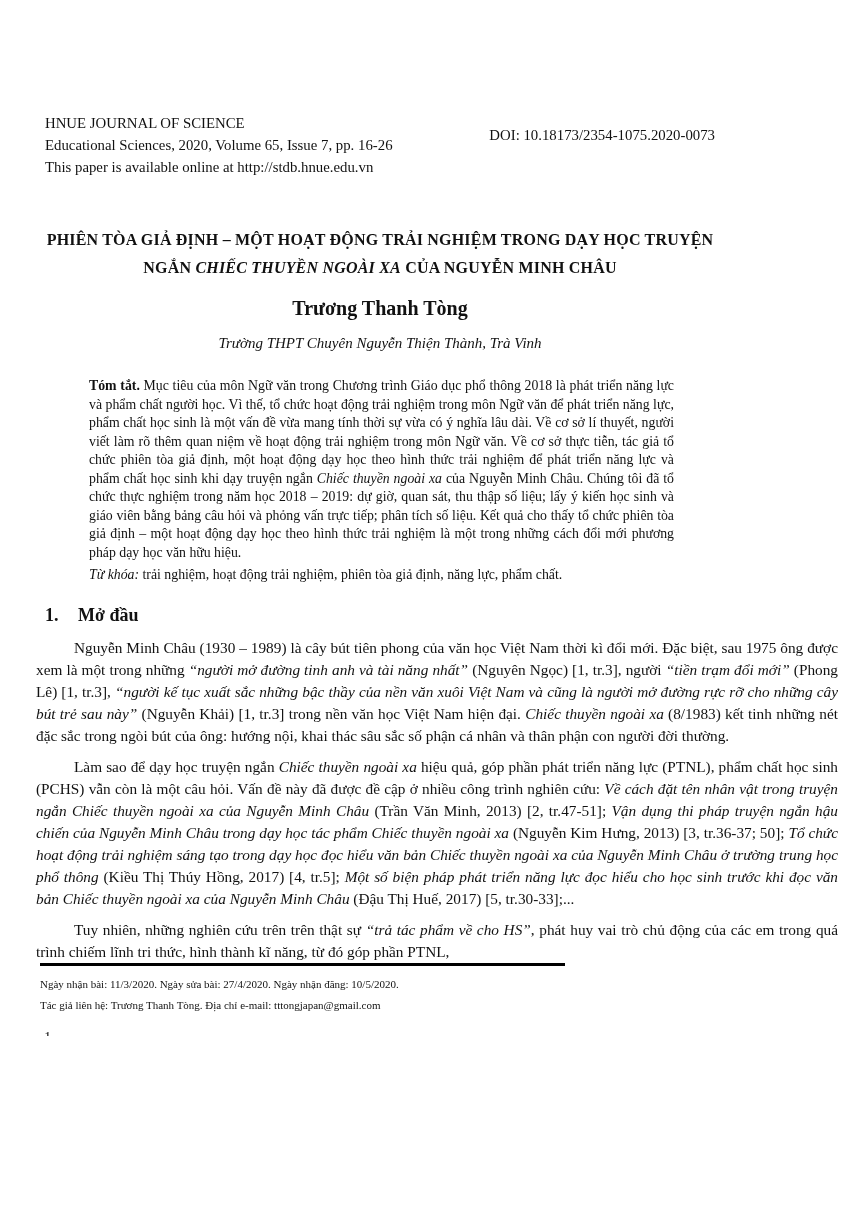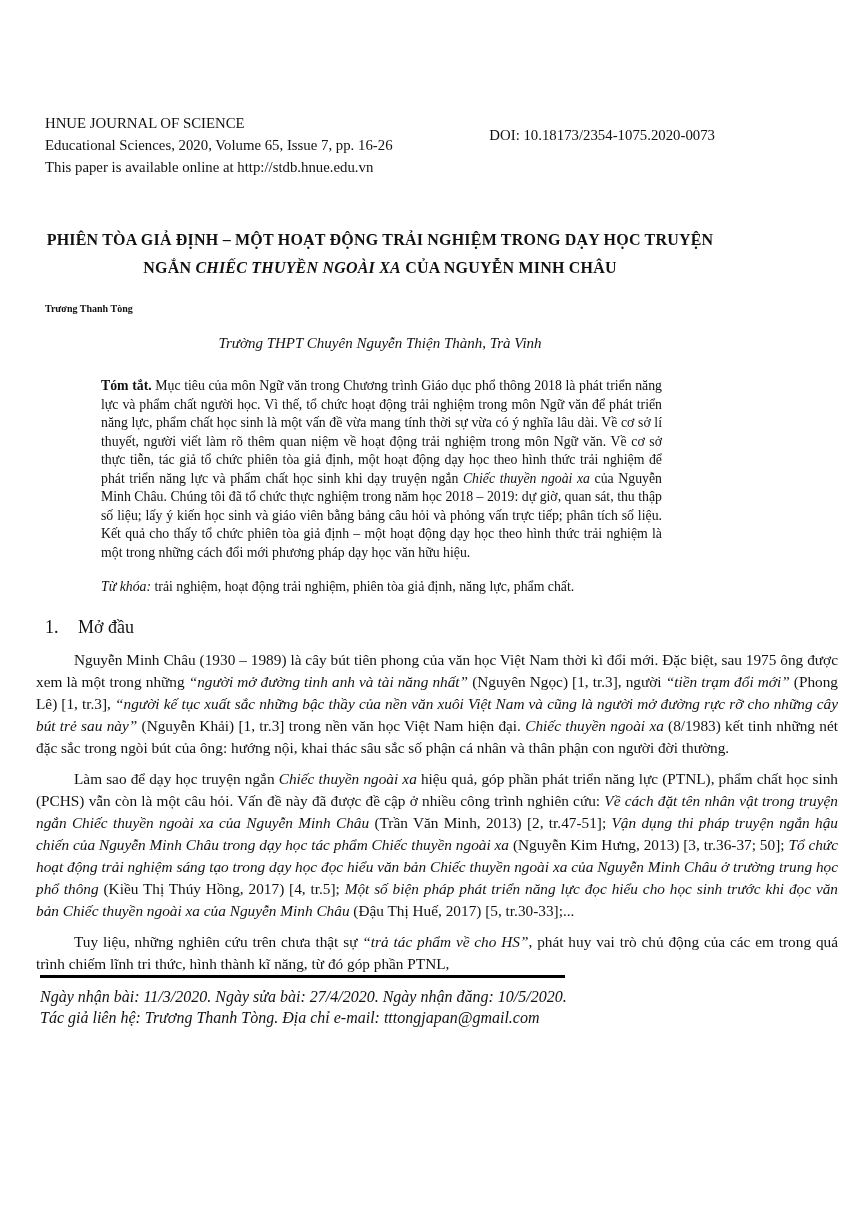--- a/index.html
+++ b/index.html
@@ -28,44 +28,44 @@
   .article-title {
     margin: 48px 138px 0 45px;
     text-align: center;
     font-weight: bold;
     font-size: 16px;
     line-height: 28px;
     letter-spacing: 0.2px;
   }
   .author {
     margin: 16px 138px 0 45px;
-    text-align: left;
+    text-align: center;
     font-weight: bold;
-    font-size: 10px;
+    font-size: 20px;
     line-height: 21px;
   }
   .affiliation {
     margin: 14px 138px 0 45px;
     text-align: center;
     font-style: italic;
     font-size: 15px;
     line-height: 21px;
   }
   
   .abstract {
     margin: 23px 175px 0 85px;
     text-align: justify;
     font-size: 13.8px;
     line-height: 18.5px;
   }
-  .abstract p { margin: 16px; }
+  .abstract p { margin: 4px; }
   
   .sect-heading {
     margin: 18px 15px 0 45px;
-    font-weight: normal;
+    font-weight: bold;
     font-size: 18px;
     line-height: 25px;
   }
   .sect-heading .num { display: inline-block; width: 33px; }
   
   .body p {
     margin: 9px 15px 0 36px;
     text-align: justify;
     text-indent: 38px;
     font-size: 15.3px;
@@ -74,23 +74,22 @@
   .body p:first-child { margin-top: 9px; }
   
   .footnote { margin: 0 0 0 40px; }
   .footnote .rule {
     width: 525px;
     height: 3px;
     background: #000000;
     margin-bottom: 8px;
   }
   .footnote .fline {
-    font-size: 16px;
+    font-size: 11px;
     line-height: 21px;
-    font-style: italic;
   }
   .pagenum {
     margin: 13px 0 0 44px;
     font-size: 14.5px;
   }
 </style>
 </head>
 <body>
 
 <div class="page">
@@ -110,21 +109,21 @@
   <div class="abstract">
     <p><span style="font-weight: bold;">Tóm tắt.</span><span> Mục tiêu của môn Ngữ văn trong Chương trình Giáo dục phổ thông 2018 là phát triển năng lực và phẩm chất người học. Vì thế, tổ chức hoạt động trải nghiệm trong môn Ngữ văn để phát triển năng lực, phẩm chất học sinh là một vấn đề vừa mang tính thời sự vừa có ý nghĩa lâu dài. Về cơ sở lí thuyết, người viết làm rõ thêm quan niệm về hoạt động trải nghiệm trong môn Ngữ văn. Về cơ sở thực tiễn, tác giả tổ chức phiên tòa giả định, một hoạt động dạy học theo hình thức trải nghiệm để phát triển năng lực và phẩm chất học sinh khi dạy truyện ngắn </span><span style="font-style: italic;">Chiếc thuyền ngoài xa</span><span> của Nguyễn Minh Châu. Chúng tôi đã tổ chức thực nghiệm trong năm học 2018 – 2019: dự giờ, quan sát, thu thập số liệu; lấy ý kiến học sinh và giáo viên bằng bảng câu hỏi và phỏng vấn trực tiếp; phân tích số liệu. Kết quả cho thấy tổ chức phiên tòa giả định – một hoạt động dạy học theo hình thức trải nghiệm là một trong những cách đổi mới phương pháp dạy học văn hữu hiệu.</span></p>
     <p><span style="font-style: italic; font-weight: normal;">Từ khóa:</span><span> trải nghiệm, hoạt động trải nghiệm, phiên tòa giả định, năng lực, phẩm chất.</span></p>
   </div>
 
   <div class="sect-heading"><span class="num">1.</span><span>Mở đầu</span></div>
 
   <div class="body">
     <p><span>Nguyễn Minh Châu (1930 – 1989) là cây bút tiên phong của văn học Việt Nam thời kì đổi mới. Đặc biệt, sau 1975 ông được xem là một trong những </span><span style="font-style: italic;">“người mở đường tinh anh và tài năng nhất”</span><span> (Nguyên Ngọc) [1, tr.3], người </span><span style="font-style: italic;">“tiền trạm đổi mới”</span><span> (Phong Lê) [1, tr.3], </span><span style="font-style: italic;">“người kế tục xuất sắc những bậc thầy của nền văn xuôi Việt Nam và cũng là người mở đường rực rỡ cho những cây bút trẻ sau này”</span><span> (Nguyễn Khải) [1, tr.3] trong nền văn học Việt Nam hiện đại. </span><span style="font-style: italic;">Chiếc thuyền ngoài xa</span><span> (8/1983) kết tinh những nét đặc sắc trong ngòi bút của ông: hướng nội, khai thác sâu sắc số phận cá nhân và thân phận con người đời thường.</span></p>
     <p><span>Làm sao để dạy học truyện ngắn </span><span style="font-style: italic;">Chiếc thuyền ngoài xa</span><span> hiệu quả, góp phần phát triển năng lực (PTNL), phẩm chất học sinh (PCHS) vẫn còn là một câu hỏi. Vấn đề này đã được đề cập ở nhiều công trình nghiên cứu: </span><span style="font-style: italic;">Về cách đặt tên nhân vật trong truyện ngắn Chiếc thuyền ngoài xa của Nguyễn Minh Châu</span><span> (Trần Văn Minh, 2013) [2, tr.47-51]; </span><span style="font-style: italic;">Vận dụng thi pháp truyện ngắn hậu chiến của Nguyễn Minh Châu trong dạy học tác phẩm Chiếc thuyền ngoài xa</span><span> (Nguyễn Kim Hưng, 2013) [3, tr.36-37; 50]; </span><span style="font-style: italic;">Tổ chức hoạt động trải nghiệm sáng tạo trong dạy học đọc hiểu văn bản Chiếc thuyền ngoài xa của Nguyễn Minh Châu ở trường trung học phổ thông</span><span> (Kiều Thị Thúy Hồng, 2017) [4, tr.5]; </span><span style="font-style: italic;">Một số biện pháp phát triển năng lực đọc hiểu cho học sinh trước khi đọc văn bản Chiếc thuyền ngoài xa của Nguyễn Minh Châu</span><span> (Đậu Thị Huế, 2017) [5, tr.30-33];...</span></p>
-    <p><span>Tuy liệu, những nghiên cứu trên chưa thật sự </span><span style="font-style: italic;">“trả tác phẩm về cho HS”</span><span>, phát huy vai trò chủ động của các em trong quá trình chiếm lĩnh tri thức, hình thành kĩ năng, từ đó góp phần PTNL,</span></p>
+    <p><span>Tuy nhiên, những nghiên cứu trên trên thật sự </span><span style="font-style: italic;">“trả tác phẩm về cho HS”</span><span>, phát huy vai trò chủ động của các em trong quá trình chiếm lĩnh tri thức, hình thành kĩ năng, từ đó góp phần PTNL,</span></p>
   </div>
 
   <div class="footnote">
     <div class="rule"></div>
     <div class="fline">Ngày nhận bài: 11/3/2020. Ngày sửa bài: 27/4/2020. Ngày nhận đăng: 10/5/2020.</div>
     <div class="fline">Tác giả liên hệ: Trương Thanh Tòng. Địa chỉ e-mail: tttongjapan@gmail.com</div>
   </div>
 
   <div class="pagenum">1</div>
 

